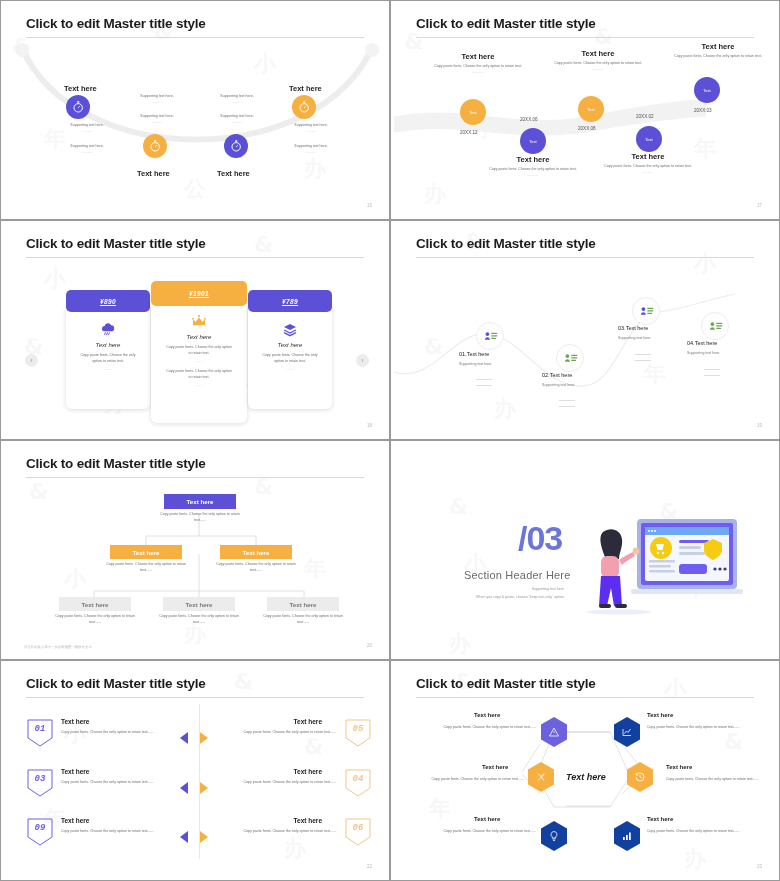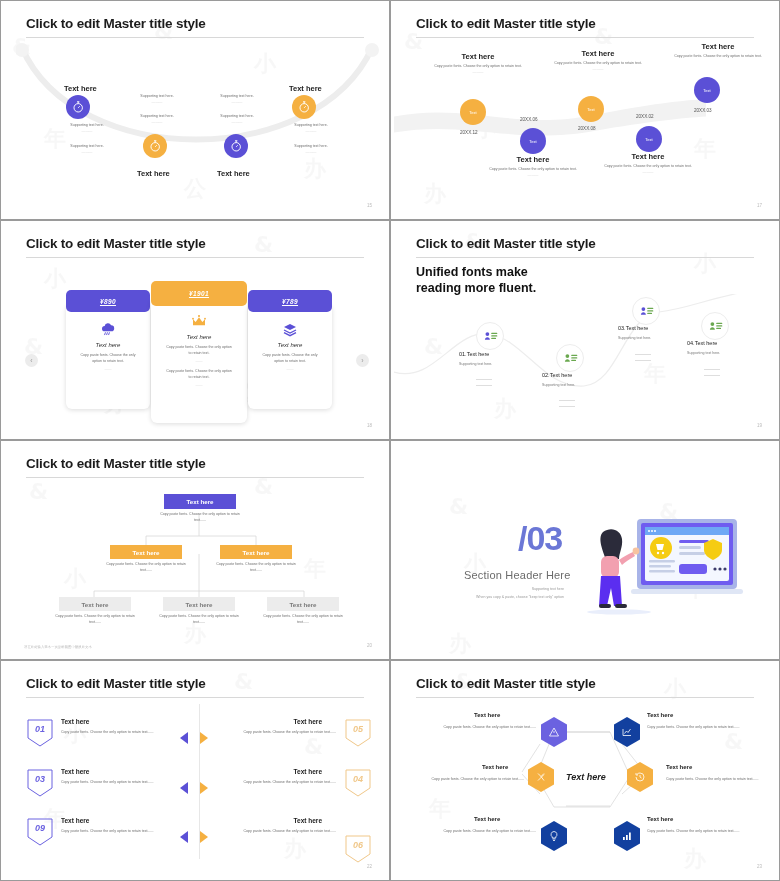--- a/index.html
+++ b/index.html
@@ -65,21 +65,21 @@
   .chip.orange{background:#f5b041;}
   .ctext{position:absolute;text-align:center;font-size:3.6px;color:#6f6f6f;line-height:1.6;}
   .foot{position:absolute;left:20px;bottom:7px;font-size:3.4px;color:#b9b9b9;}
 
   
   .num04{position:absolute;font-size:34px;font-weight:bold;color:#6b77d6;letter-spacing:-1px;}
   .sech{position:absolute;font-size:11px;font-weight:normal;color:#6b6b6b;letter-spacing:.2px;}
   .secs{position:absolute;font-size:3.6px;color:#9a9a9a;text-align:right;line-height:1.8;}
 
   
-  .badge{position:absolute;width:28px;height:30px;display:flex;align-items:flex-start;justify-content:center;}
+  .badge{position:absolute;width:28px;height:30px;display:flex;align-items:flex-start;justify-content:center;font-family:Liberation Mono, monospace;}
   .badge .n{position:absolute;top:6px;font-size:9px;font-style:italic;font-weight:bold;}
   .rowh{position:absolute;font-size:6.5px;font-weight:bold;color:#1c1c1c;}
   .rowp{position:absolute;font-size:3.6px;color:#6f6f6f;line-height:1.7;width:124px;}
   .vdiv{position:absolute;width:1px;background:#e7e7e7;}
   .tri{position:absolute;width:0;height:0;}
 
   
   .hex{position:absolute;width:26px;height:30px;display:flex;align-items:center;justify-content:center;
        clip-path:polygon(50% 0,100% 25%,100% 75%,50% 100%,0 75%,0 25%);}
   .hex svg{width:12px;height:12px;}
@@ -293,21 +293,20 @@
       <div class="inner">
     <div class="wm">
       <span style="left:70px;top:5px;">&amp;</span>
           <span style="left:300px;top:25px;">小</span>
       <span style="left:30px;top:110px;">&amp;</span>
           <span style="left:250px;top:135px;">年</span>
       <span style="left:100px;top:170px;">办</span>
     </div>
     <div class="title">Click to edit Master title style</div>
     <div class="title-rule"></div>
-    <div class="bigtxt" style="width:140px;">Unified fonts make reading more fluent.</div>
 
     <svg style="position:absolute;left:0;top:70px;width:390px;height:110px;" viewBox="0 0 390 110">
       <path d="M0 78 C 40 90, 60 35, 95 40 C 130 45, 150 95, 190 92 C 225 89, 230 22, 265 18 C 300 14, 320 0, 390 -8" fill="none" stroke="#ededed" stroke-width="1.2"></path>
     </svg>
 
     <div class="nodec" style="left:82px;top:98px;">
       <svg viewBox="0 0 24 24">
             <circle cx="7" cy="8" r="3" fill="#5b50d6"></circle>
             <path d="M3 17c0-2.5 2-4 4-4s4 1.5 4 4z" fill="#5b50d6"></path>
             <path d="M14 7h8M14 11h8M14 15h6" stroke="#6aa84f" stroke-width="1.8" stroke-linecap="round"></path>
@@ -511,21 +510,21 @@
 
     <div class="badge" style="left:22px;top:153px;">
       <svg width="28" height="30" viewBox="0 0 28 30">
             <path d="M2 2h24v18l-12 8-12-8z" fill="none" stroke="#6b62e0" stroke-width="1"></path>
           </svg>
       <span class="n" style="color:#6b62e0;">09</span>
     </div>
     <div class="rowh" style="left:57px;top:153px;">Text here</div>
     <div class="rowp" style="left:57px;top:164px;">Copy paste fonts. Choose the only option to retain text......</div>
 
-    <div class="badge" style="left:340px;top:170px;">
+    <div class="badge" style="left:340px;top:153px;">
       <svg width="28" height="30" viewBox="0 0 28 30">
             <path d="M2 2h24v18l-12 8-12-8z" fill="none" stroke="#f0c789" stroke-width="1"></path>
           </svg>
       <span class="n" style="color:#f0c789;">06</span>
     </div>
     <div class="rowh" style="right:64px;top:153px;text-align:right;">Text here</div>
     <div class="rowp" style="right:50px;top:164px;text-align:right;">Copy paste fonts. Choose the only option to retain text......</div>
 
     <div class="tri" style="left:176px;top:167px;border-top:6px solid transparent;border-bottom:6px solid transparent;border-right:8px solid #5b50d6;"></div>
     <div class="tri" style="left:196px;top:167px;border-top:6px solid transparent;border-bottom:6px solid transparent;border-left:8px solid #f5b041;"></div>

